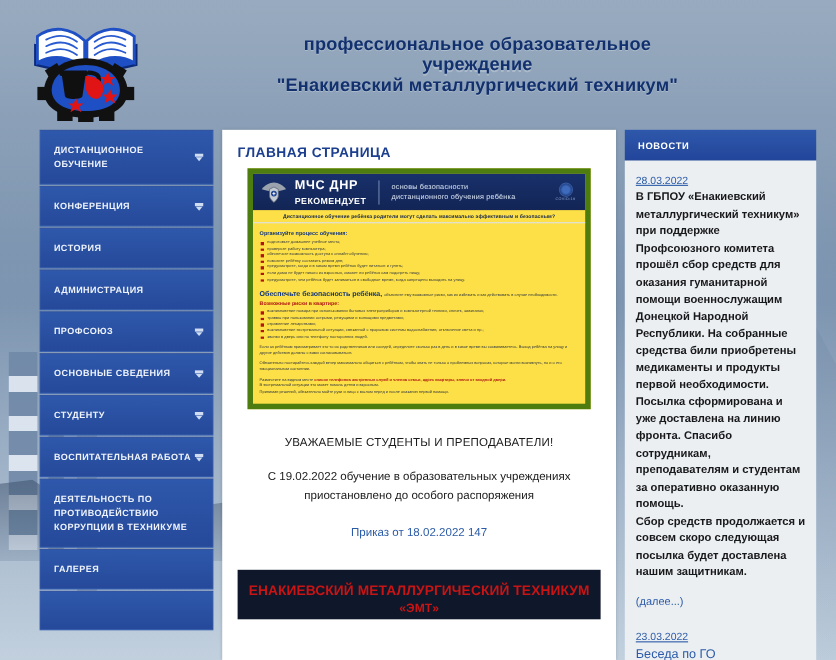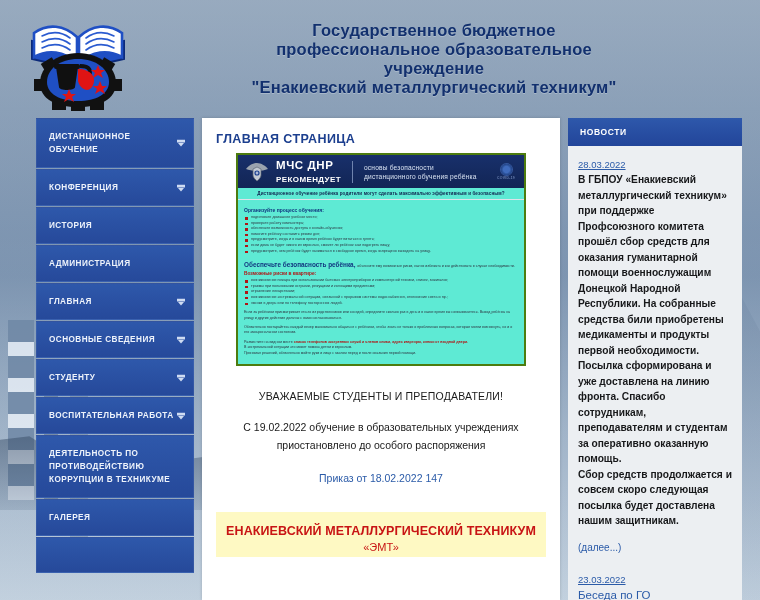--- a/index.html
+++ b/index.html
@@ -133,24 +133,24 @@
   #page-title {
     color: #1c3f8f;
     font-size: 12.5px;
     font-weight: bold;
     letter-spacing: .4px;
     margin-bottom: 7px;
   }
 
   
   #poster {
-    width: 290px;
+    width: 312px;
     margin: 0 auto 16px auto;
-    border: 2px solid #4d7c0f;
-    background: #5eead4;
+    border: 5px solid #4d7c0f;
+    background: #fde047;
   }
   .poster-banner {
     background: linear-gradient(to bottom, #18306b, #122555);
     height: 33px;
     display: flex;
     align-items: center;
     padding: 0 6px;
     gap: 6px;
   }
   .poster-emblem {
@@ -239,34 +239,34 @@
     display: inline-block;
     margin-top: 18px;
     font-size: 10.5px;
     color: #2b5ba8;
     text-decoration: none;
     cursor: pointer;
   }
 
   #bottom-block {
     margin-top: 22px;
-    background: #fef9c3;
+    background: #0f172a;
     padding: 12px 8px 4px;
     text-align: center;
   }
   .bottom-title {
     color: #c81414;
     font-size: 12.5px;
     font-weight: bold;
     letter-spacing: .1px;
   }
   .bottom-sub {
     color: #c81414;
     font-size: 11px;
-    font-weight: normal;
+    font-weight: bold;
     margin-top: 3px;
   }
 
   
   #news { width: 174px; flex: 0 0 174px; }
   #news-head {
     background: linear-gradient(to bottom, #2e58ab, #22459a);
     color: #fff;
     font-size: 8.5px;
     font-weight: bold;
@@ -356,21 +356,20 @@
 
       <g fill="#e01414">
         <polygon points="80,58 82,63 87,63 83,66 85,71 80,68 75,71 77,66 73,63 78,63"></polygon>
         <polygon points="82,74 84,79 89,79 85,82 87,87 82,84 77,87 79,82 75,79 80,79"></polygon>
         <polygon points="51,82 53,87 58,87 54,90 56,95 51,92 46,95 48,90 44,87 49,87"></polygon>
       </g>
     </svg>
   </div>
 
   <div id="header-title">
-    <div>Государственное бюджетное</div>
     <div>профессиональное образовательное</div>
     <div>учреждение</div>
     <div>"Енакиевский металлургический техникум"</div>
   </div>
 </div>
 
 <div id="layout">
 
   <nav id="sidebar">
 
@@ -396,21 +395,21 @@
 
     <div class="menu-item">
       <span>ИСТОРИЯ</span>
     </div>
 
     <div class="menu-item">
       <span>АДМИНИСТРАЦИЯ</span>
     </div>
 
     <div class="menu-item">
-      <span>ГЛАВНАЯ</span>
+      <span>ПРОФСОЮЗ</span>
       <span class="caret">
         <svg viewBox="0 0 8 8" width="8" height="8">
             <rect x="0" y="0" width="8" height="3" fill="#cfdcf2"></rect>
             <polygon points="1,3.5 7,3.5 4,7" fill="#cfdcf2"></polygon>
           </svg>
       </span>
     </div>
 
     <div class="menu-item">
       <span>ОСНОВНЫЕ СВЕДЕНИЯ</span>

